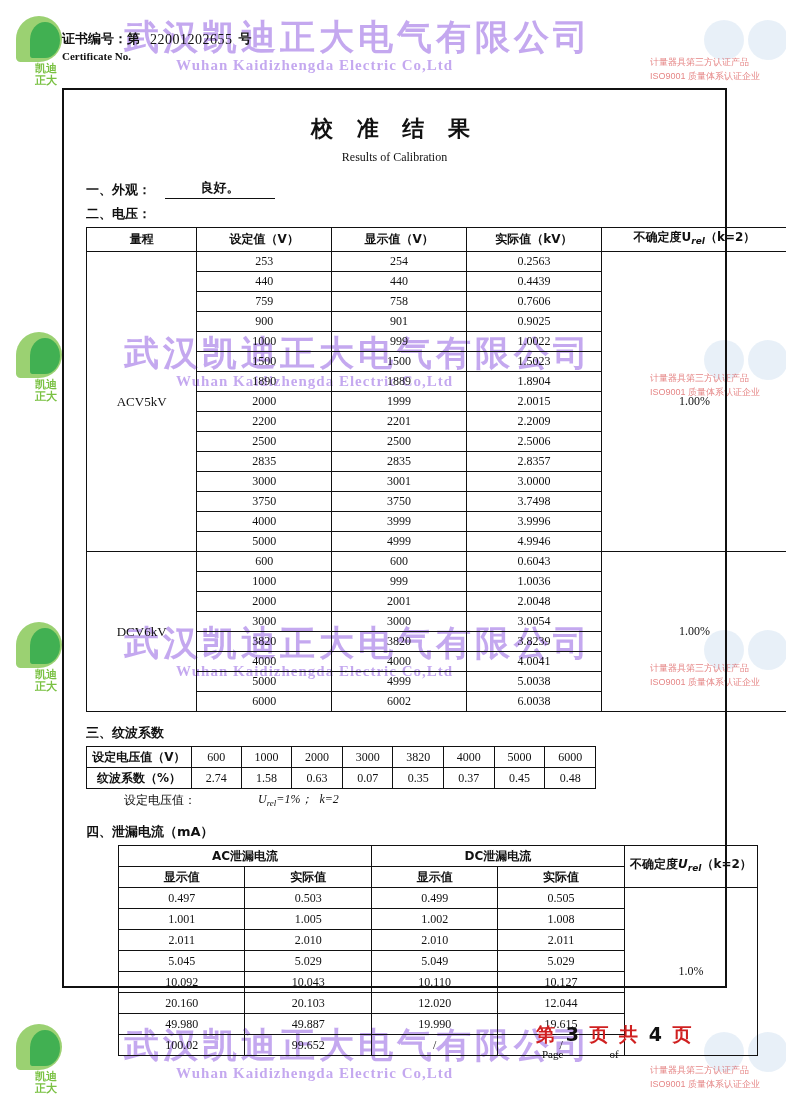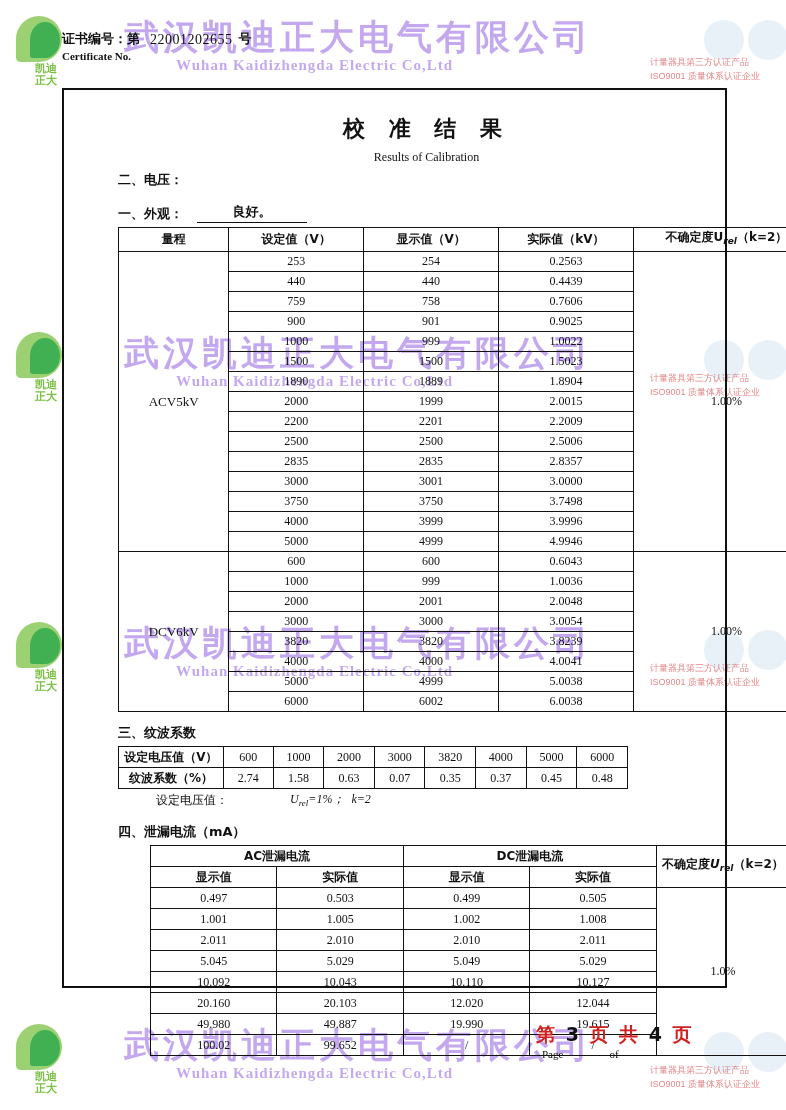--- a/index.html
+++ b/index.html
@@ -46,21 +46,21 @@
     margin:0 6px 0 10px;
   }
   .hdr-en{font-size:11px;font-weight:bold;font-family:"Liberation Serif",serif;margin-top:2px;}
 
   
   .frame{
     position:absolute;left:62px;top:88px;width:661px;height:896px;
     border:2px solid #111;
     background:transparent;
   }
-  .inner{position:relative;width:100%;height:100%;padding-left:32px;}
+  .inner{position:relative;width:100%;height:100%;}
 
   .title-cn{
     text-align:center;margin-top:24px;
     font-family:"DejaVu Sans",sans-serif;
     font-size:22px;font-weight:bold;letter-spacing:8px;
   }
   .title-en{
     text-align:center;margin-top:6px;font-size:12px;
     font-family:"Liberation Serif",serif;
   }
@@ -214,26 +214,26 @@
     </div>
     <div class="hdr-en">Certificate No.</div>
   </div>
 
   <div class="frame">
     <div class="inner">
 
       <div class="title-cn">校 准 结 果</div>
       <div class="title-en">Results of Calibration</div>
 
-      <div class="sec" style="margin-top:6px;">二、电压：</div>
-
       <div class="sec sec-1">
         <span>一、外观：</span>
         <span class="appearance">良好。</span>
       </div>
+
+      <div class="sec" style="margin-top:6px;">二、电压：</div>
 
       <table class="tbl-volt">
         <thead>
           <tr>
             <th class="c-range">量程</th>
             <th class="c-set">设定值（V）</th>
             <th class="c-disp">显示值（V）</th>
             <th class="c-act">实际值（kV）</th>
             <th class="c-unc">
               <span>不确定度U</span><span class="sub ital">rel</span><span>（k=2）</span>

